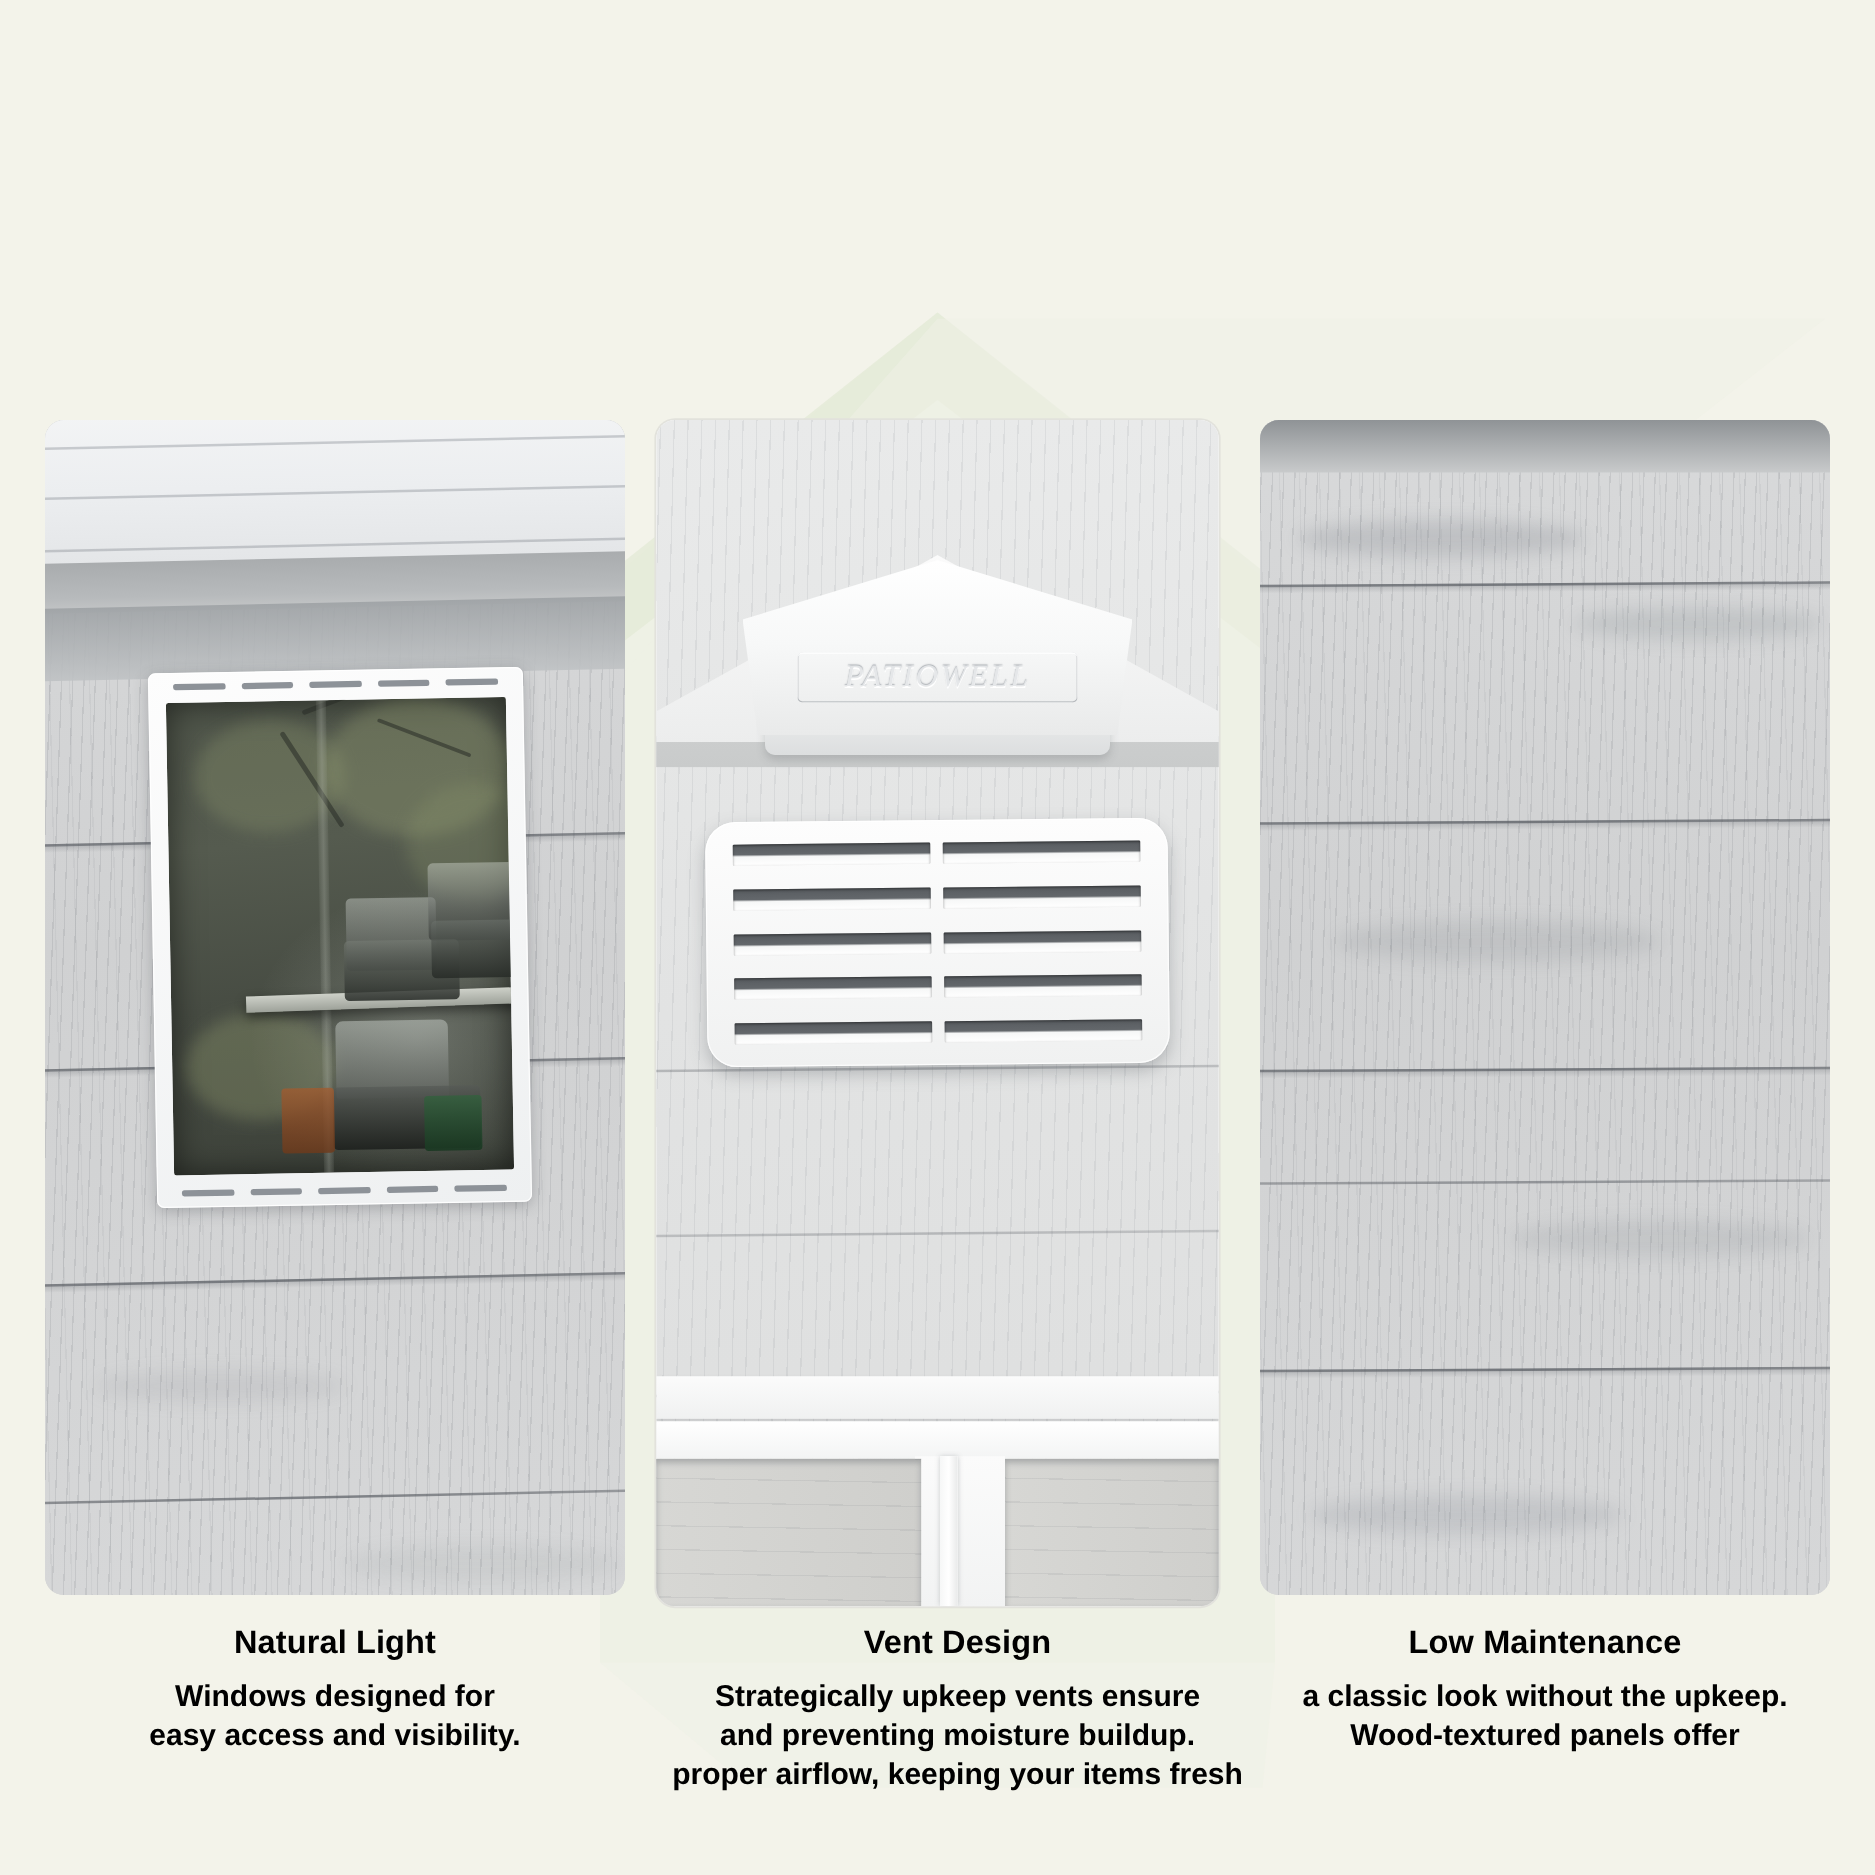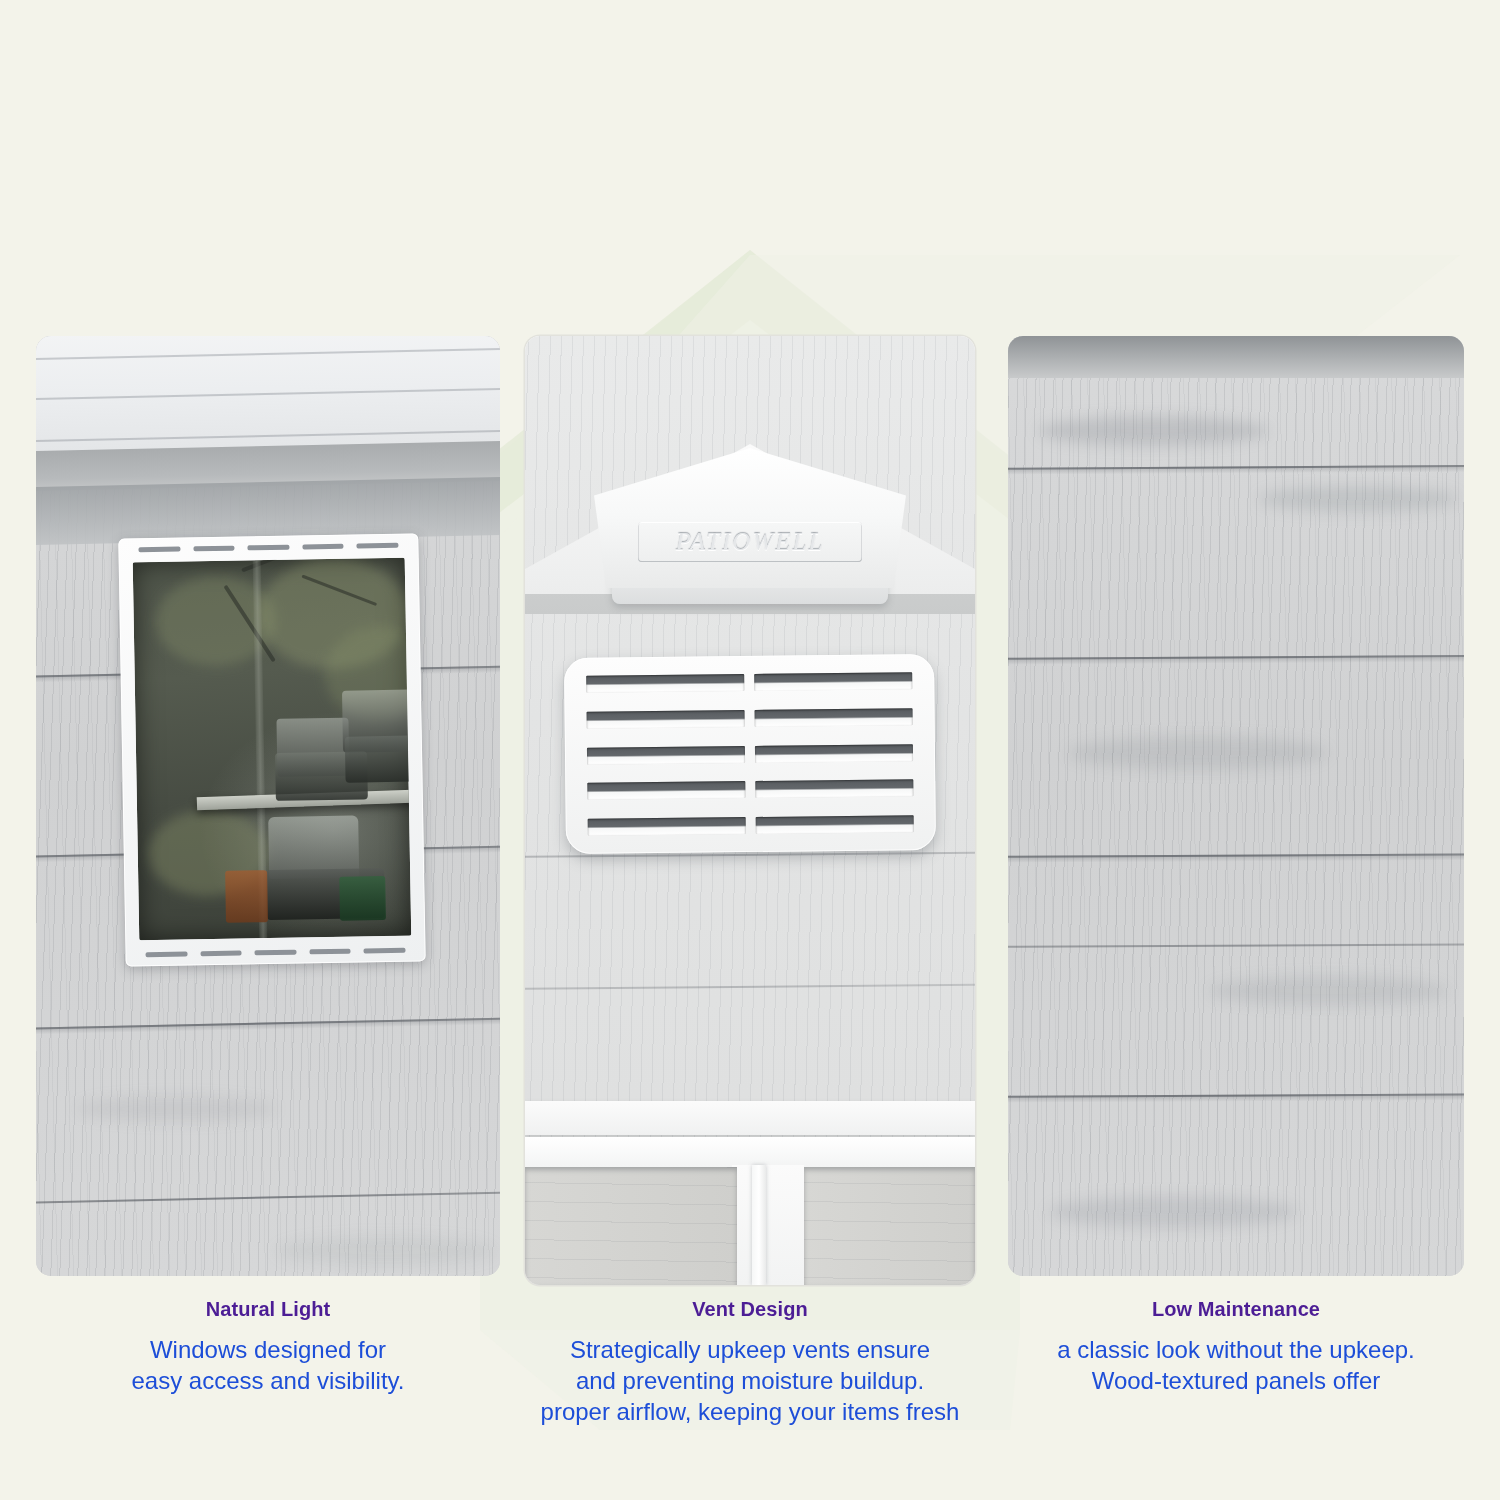--- a/index.html
+++ b/index.html
@@ -192,24 +192,24 @@
   .door-stile{position:absolute;bottom:0;height:120px;width:14px;left:50.4%;
     background:linear-gradient(90deg,#f6f7f7,#ffffff,#e9eaea);
     box-shadow:0 0 4px rgba(110,115,120,.35);}
   .door-gapfill{position:absolute;bottom:0;height:120px;left:46%;right:38%;
     background:linear-gradient(180deg,#fbfbfb,#f2f3f3);}
 
   
   .captions{position:absolute;left:0;top:1298px;width:1500px;z-index:3;}
   .cap{position:absolute;text-align:center;}
   .cap.c1{left:36px;width:464px;}
-  .cap.c2{left:505px;width:490px;}
+  .cap.c2{left:521px;width:490px;}
   .cap.c3{left:1000px;width:472px;}
-  .cap-title{margin:0;font-size:20px;font-weight:bold;color:#4c1d95;letter-spacing:.1px;}
-  .cap-body{margin:0;padding-top:13px;font-size:24px;line-height:1.30;color:#1d4ed8;}
+  .cap-title{margin:0;font-size:26px;font-weight:bold;color:#000000;letter-spacing:.1px;}
+  .cap-body{margin:0;padding-top:13px;font-size:24px;line-height:1.30;color:#000000;font-weight:bold;}
   .cap-body .cl{display:block;}
 </style>
 </head>
 <body>
 
 <div class="stage">
 
   <svg class="watermark" viewBox="0 0 1500 1500" preserveAspectRatio="none">
     <polygon points="750,250 1020,470 1020,1330 480,1330 480,470" fill="#eaeee0" opacity="0.55"></polygon>
     <polygon points="750,250 1090,520 1010,520 750,320 490,520 410,520" fill="#e3e9d6" opacity="0.75"></polygon>

